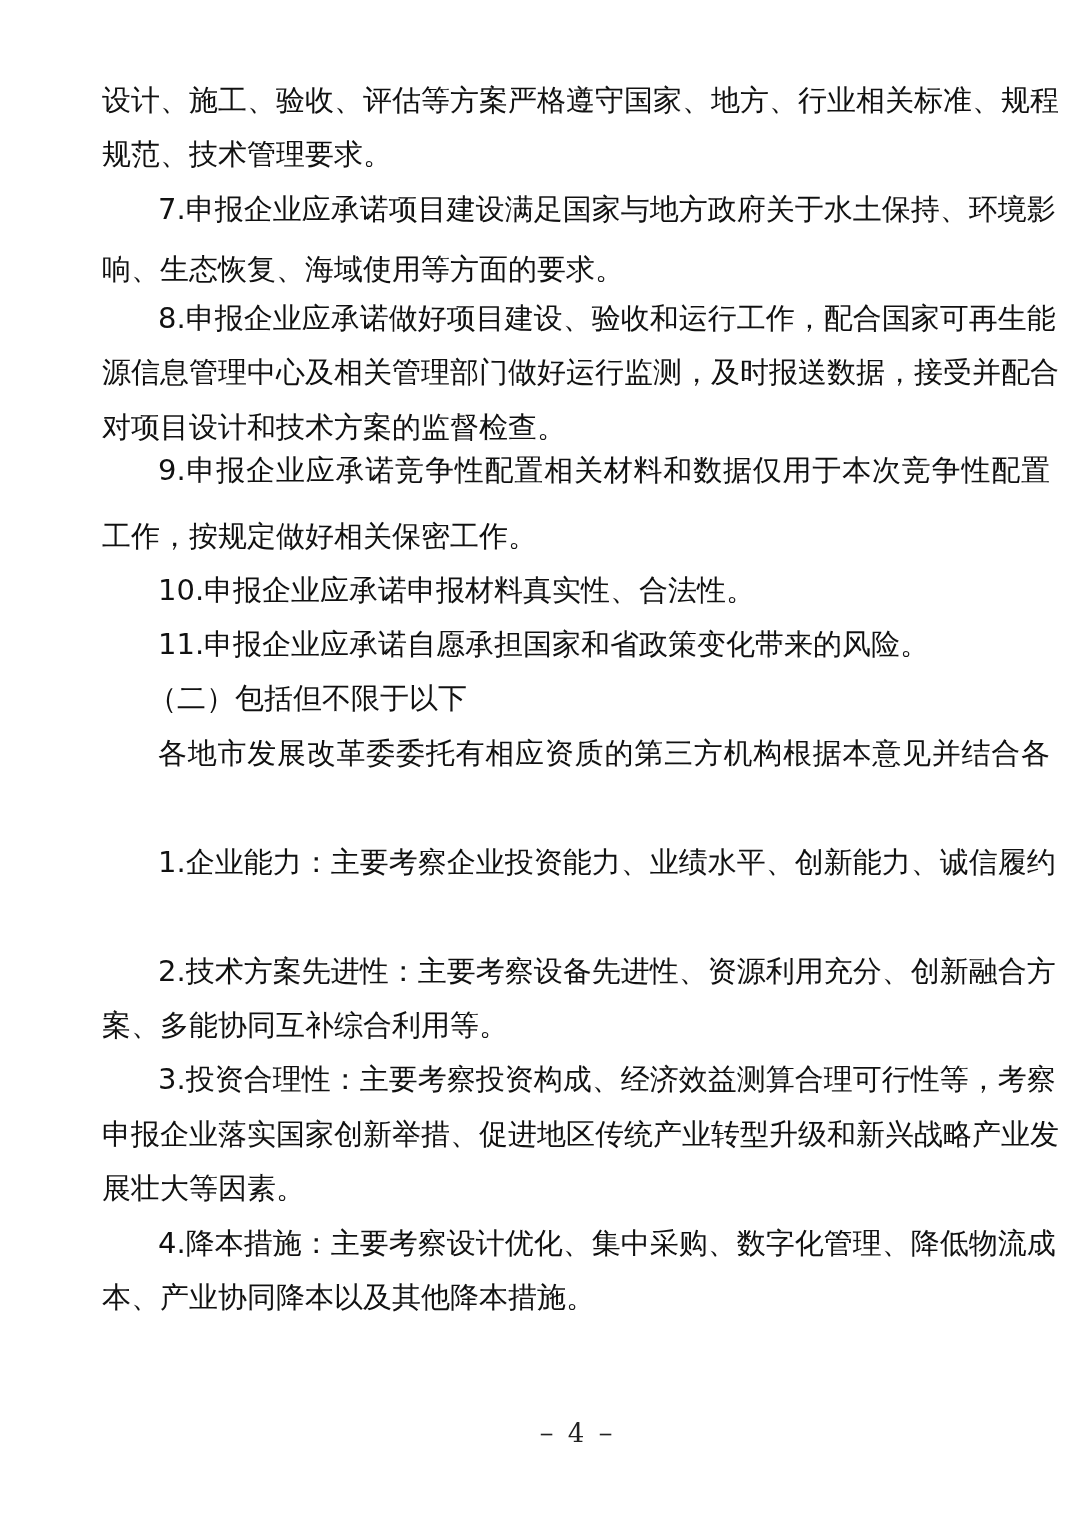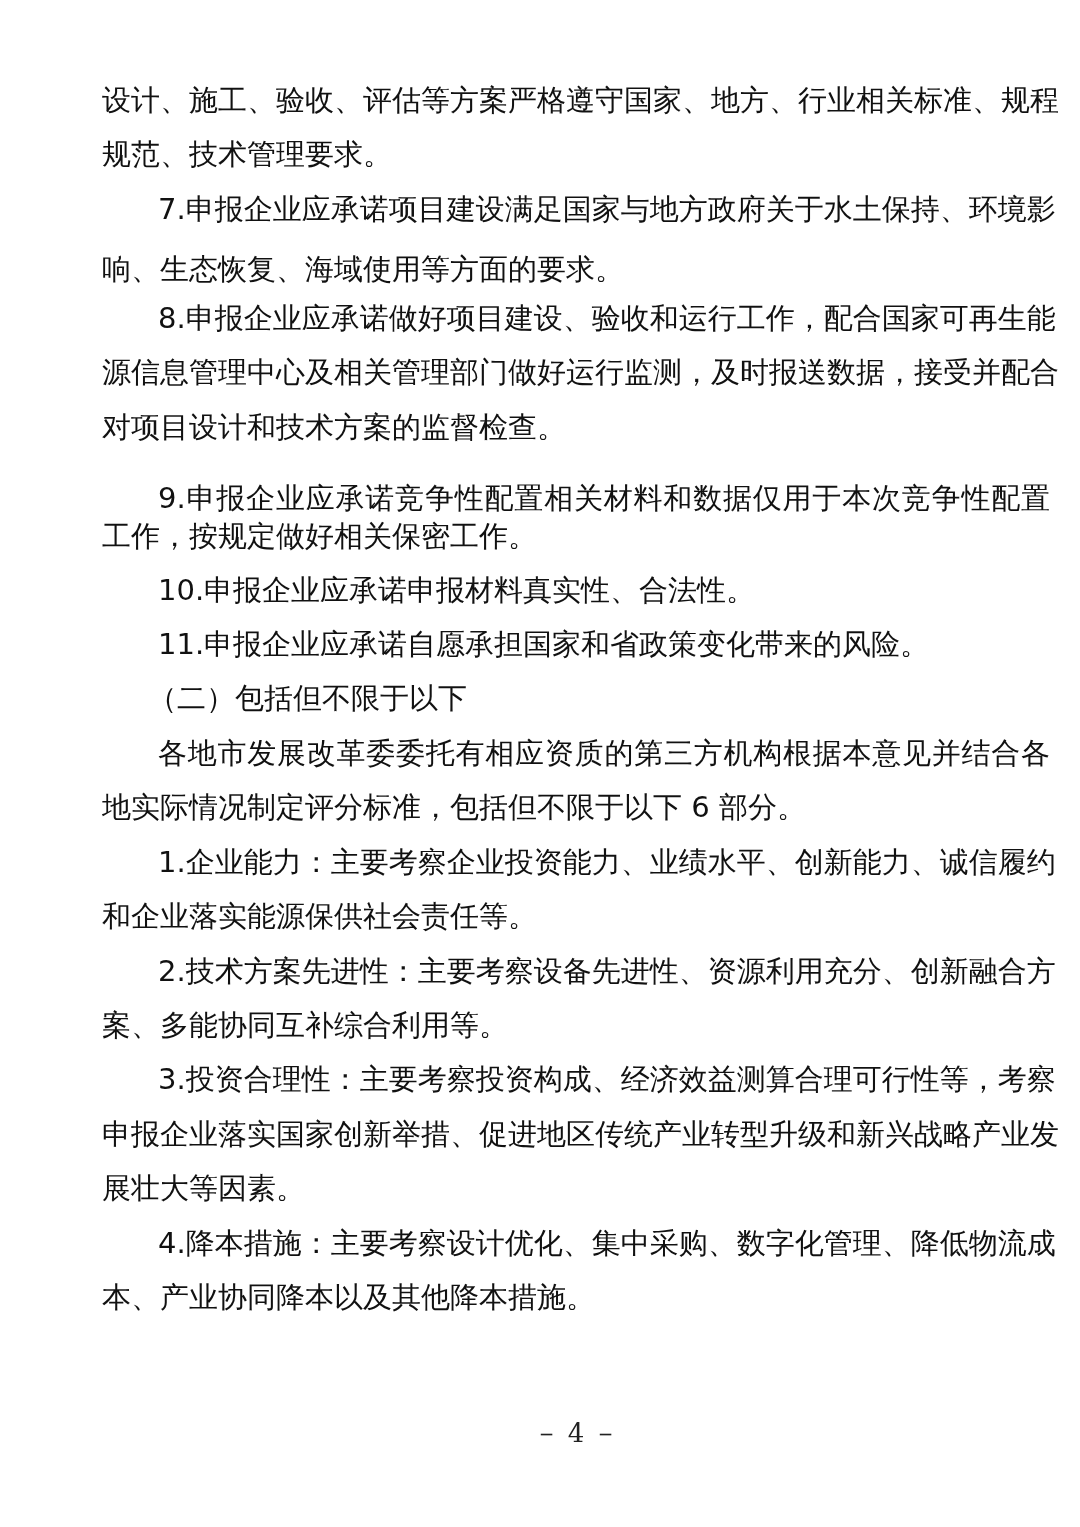--- a/index.html
+++ b/index.html
@@ -19,29 +19,27 @@
 <body>
 
 <div class="page">
   <div class="line" style="top:80px">设计、施工、验收、评估等方案严格遵守国家、地方、行业相关标准、规程</div>
   <div class="line last" style="top:134px">规范、技术管理要求。</div>
   <div class="line indent" style="top:189px">7.申报企业应承诺项目建设满足国家与地方政府关于水土保持、环境影</div>
   <div class="line last" style="top:249px">响、生态恢复、海域使用等方面的要求。</div>
   <div class="line indent" style="top:298px">8.申报企业应承诺做好项目建设、验收和运行工作，配合国家可再生能</div>
   <div class="line last" style="top:407px">对项目设计和技术方案的监督检查。</div>
   <div class="line" style="top:352px">源信息管理中心及相关管理部门做好运行监测，及时报送数据，接受并配合</div>
-  <div class="line indent" style="top:478px">9.申报企业应承诺竞争性配置相关材料和数据仅用于本次竞争性配置</div>
+  <div class="line indent" style="top:450px">9.申报企业应承诺竞争性配置相关材料和数据仅用于本次竞争性配置</div>
   <div class="line last" style="top:516px">工作，按规定做好相关保密工作。</div>
   <div class="line indent last" style="top:570px">10.申报企业应承诺申报材料真实性、合法性。</div>
   <div class="line indent last" style="top:624px">11.申报企业应承诺自愿承担国家和省政策变化带来的风险。</div>
   <div class="line heading" style="top:678px; left:112px">（二）包括但不限于以下</div>
   <div class="line indent" style="top:733px">各地市发展改革委委托有相应资质的第三方机构根据本意见并结合各</div>
-  <div class="line last" style="top:787px">地实际情况制定评分标准，包括但不限于以下 6 部分。</div>
   <div class="line indent" style="top:842px">1.企业能力：主要考察企业投资能力、业绩水平、创新能力、诚信履约</div>
-  <div class="line last" style="top:896px">和企业落实能源保供社会责任等。</div>
   <div class="line indent" style="top:951px">2.技术方案先进性：主要考察设备先进性、资源利用充分、创新融合方</div>
   <div class="line last" style="top:1005px">案、多能协同互补综合利用等。</div>
   <div class="line indent" style="top:1059px">3.投资合理性：主要考察投资构成、经济效益测算合理可行性等，考察</div>
   <div class="line last" style="top:1168px">展壮大等因素。</div>
   <div class="line" style="top:1114px">申报企业落实国家创新举措、促进地区传统产业转型升级和新兴战略产业发</div>
   <div class="line indent" style="top:1223px">4.降本措施：主要考察设计优化、集中采购、数字化管理、降低物流成</div>
   <div class="line last" style="top:1277px">本、产业协同降本以及其他降本措施。</div>
 
   <div class="footer">－ 4 －</div>
 </div>

